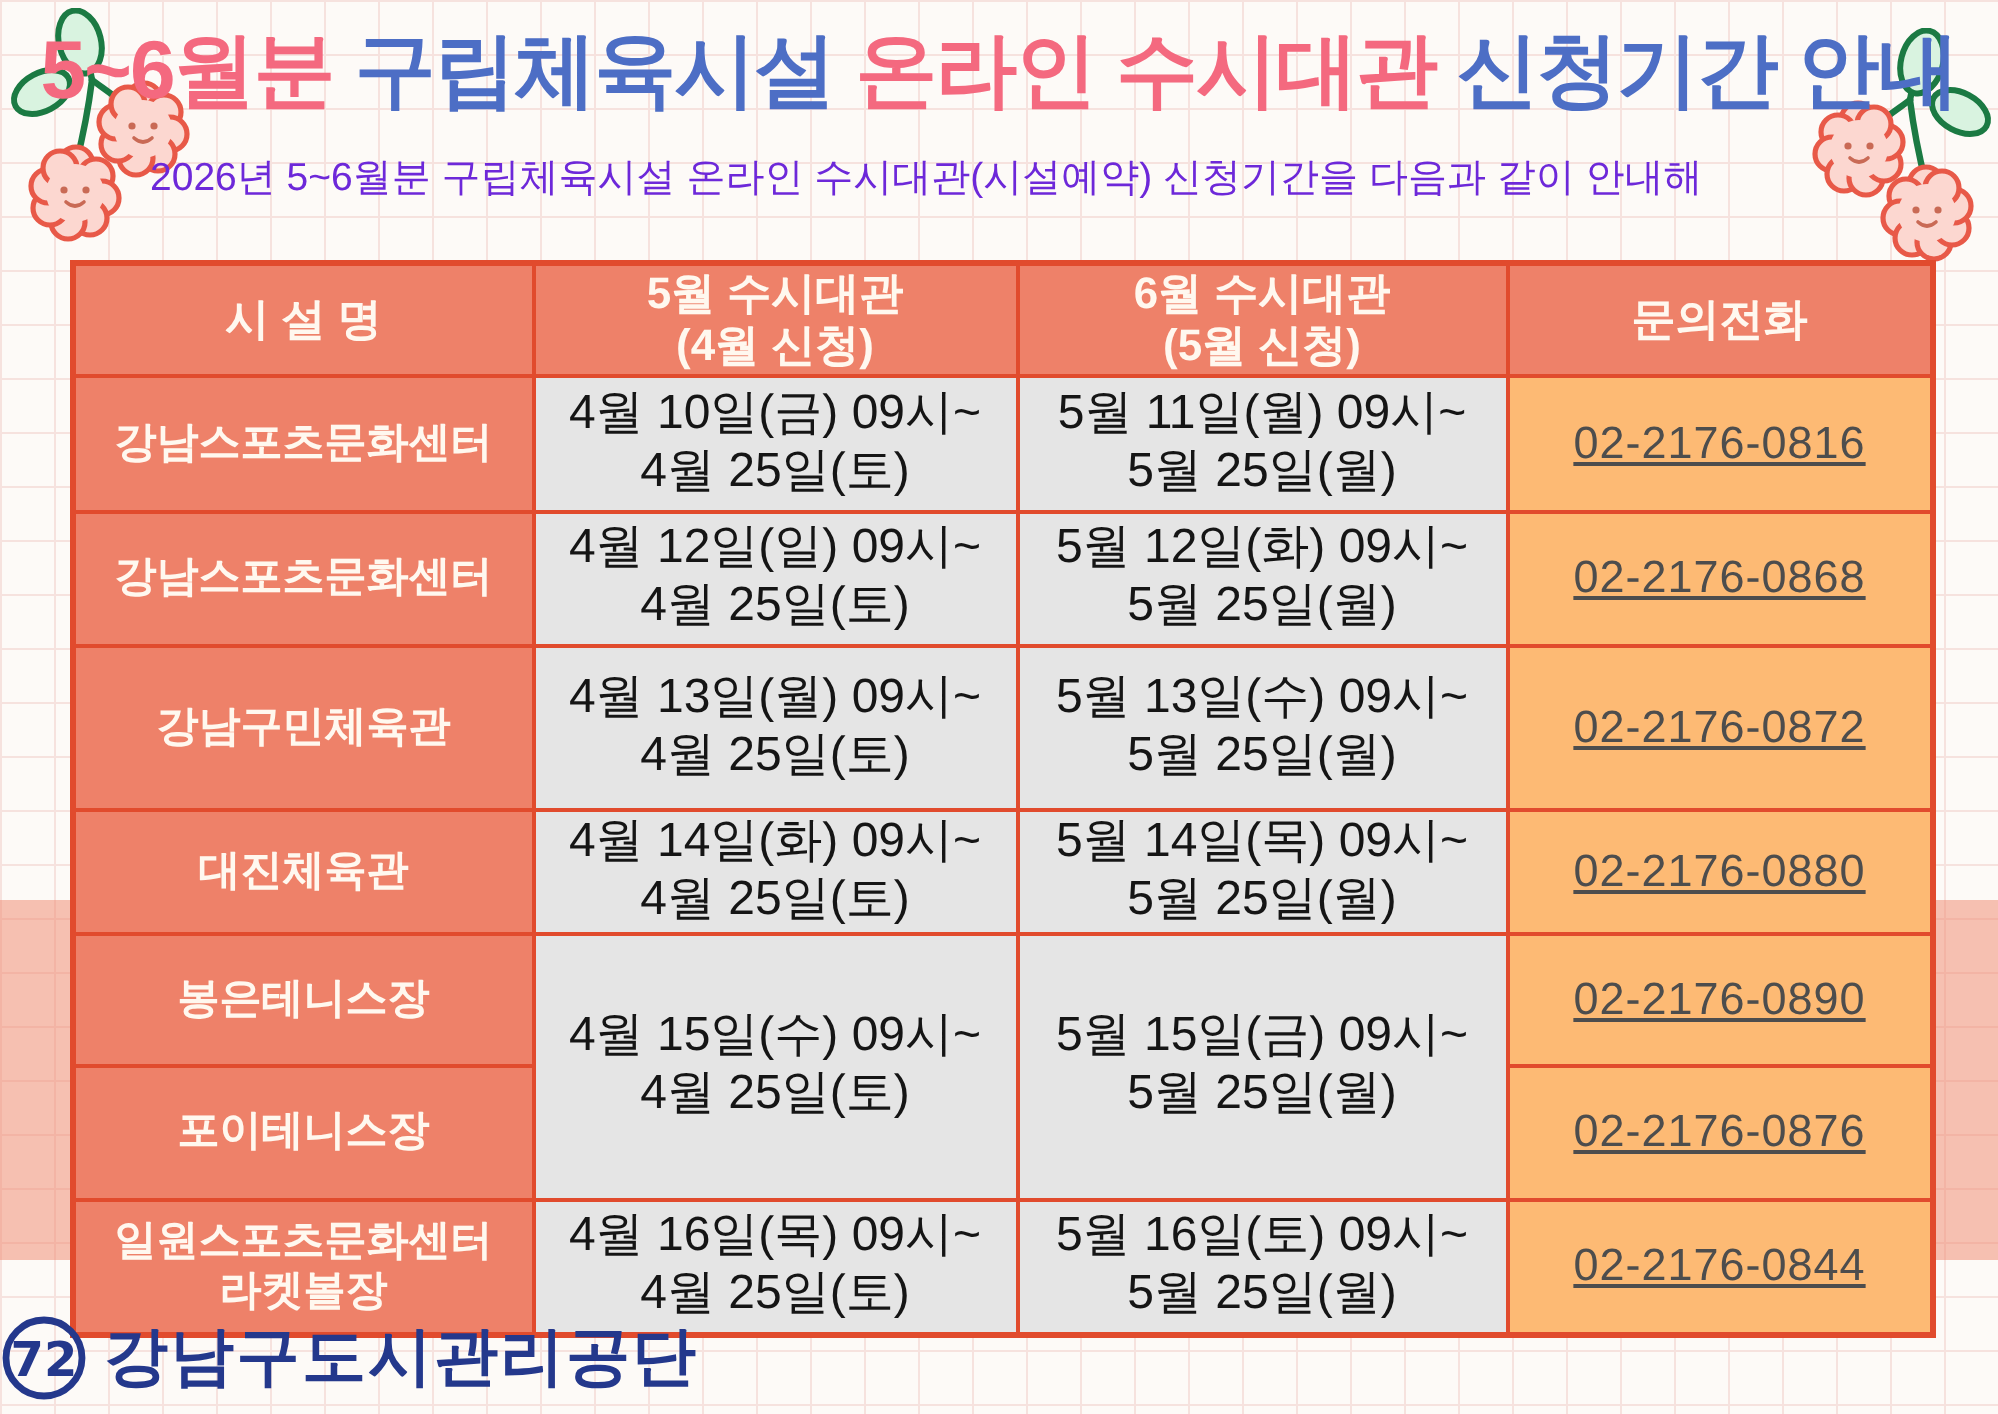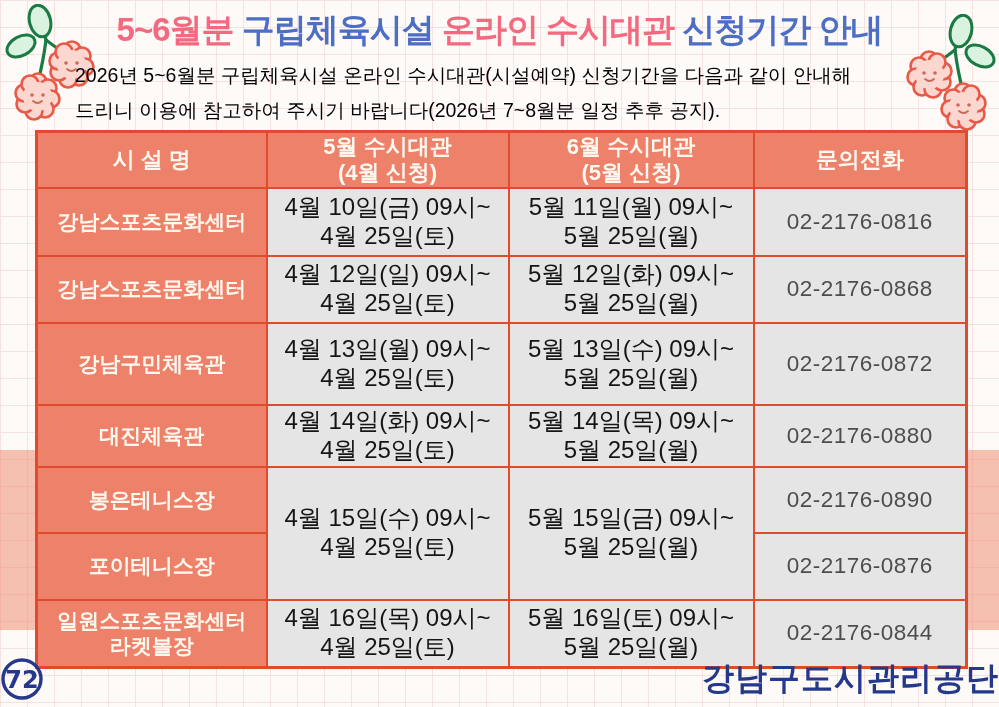--- a/index.html
+++ b/index.html
@@ -14,50 +14,50 @@
   }
   .pink-band{
     position:absolute;left:0;top:450px;width:999px;height:180px;
     background:rgba(240,138,113,0.52);
   }
   .flower{position:absolute;}
   .flower-left{left:4px;top:4px;}
   .flower-right{right:2px;top:14px;transform:scaleX(-1);}
   .title{
     position:absolute;left:0;top:8px;width:100%;margin:0;
-    text-align:center;font-size:33px;font-weight:900;letter-spacing:-1px;
+    text-align:center;font-size:41px;font-weight:900;letter-spacing:-1px;
     white-space:nowrap;
   }
   .title .pink{color:#f4697f;}
   .title .blue{color:#4d6ec5;}
   .subtitle{
-    position:absolute;left:75px;top:58px;margin:0;width:860px;
-    font-size:19.5px;line-height:1.78;color:#000000;font-weight:500;
+    position:absolute;left:75px;top:72px;margin:0;width:860px;
+    font-size:19.5px;line-height:1.78;color:#6d28d9;font-weight:500;
   }
   table.schedule{
     position:absolute;left:35px;top:130px;width:930px;
     border-collapse:collapse;table-layout:fixed;
     background:#ffffff;
   }
   table.schedule th, table.schedule td{
     border:2.5px solid #e14b2d;text-align:center;vertical-align:middle;
     padding:0;
   }
   table.schedule{border:3px solid #e14b2d;}
   th.salmon, td.name{
     background:#ee8169;color:#fff8ef;
   }
   th.salmon{font-size:22px;font-weight:700;line-height:1.18;}
   th.salmon .hline{display:block;}
   td.name{font-size:21px;font-weight:600;line-height:1.22;margin-left:16px;}
   td.date{font-size:24px;color:#151515;line-height:1.2;font-weight:500;background:#e5e5e5;}
-  td.phone{font-size:22.5px;color:#4d4d4d;letter-spacing:0.5px;background:#e5e5e5;}
+  td.phone{font-size:22.5px;color:#4d4d4d;letter-spacing:0.5px;background:#fdba74;text-decoration:underline;}
   .footer{
     position:absolute;left:0;top:656px;width:100%;height:46px;
-    display:flex;align-items:center;justify-content:space-between;gap:8px;
+    display:flex;align-items:center;justify-content:flex-start;gap:8px;
   }
   .footer .org{
     color:#24388c;font-size:32px;font-weight:800;letter-spacing:1px;
   }
 </style>
 </head>
 <body>
 
 <div class="pink-band"></div>
 
@@ -152,21 +152,21 @@
     <g fill="#c96a55">
         <circle cx="28" cy="91" r="1.8"></circle>
         <circle cx="39" cy="91" r="1.8"></circle>
       </g>
     <path d="M29 97 Q 33.5 101 38 97" stroke="#c96a55" stroke-width="1.8" fill="none" stroke-linecap="round"></path>
   </g>
 </svg>
 
 <h1 class="title"><span class="pink">5~6월분</span> <span class="blue">구립체육시설</span> <span class="pink">온라인 수시대관</span> <span class="blue">신청기간 안내</span></h1>
 
-<p class="subtitle"><span>2026년 5~6월분 구립체육시설 온라인 수시대관(시설예약) 신청기간을 다음과 같이 안내해</span><br><span>드리니 이용에 참고하여 주시기 바랍니다(2026년 7~8월분 일정 추후 공지).</span></p>
+<p class="subtitle"><span>2026년 5~6월분 구립체육시설 온라인 수시대관(시설예약) 신청기간을 다음과 같이 안내해</span><br></p>
 
 <table class="schedule">
   <colgroup>
     <col style="width:230px">
       <col style="width:242px">
       <col style="width:245px">
       <col style="width:213px">
   </colgroup>
   <thead>
     <tr style="height:56px">

